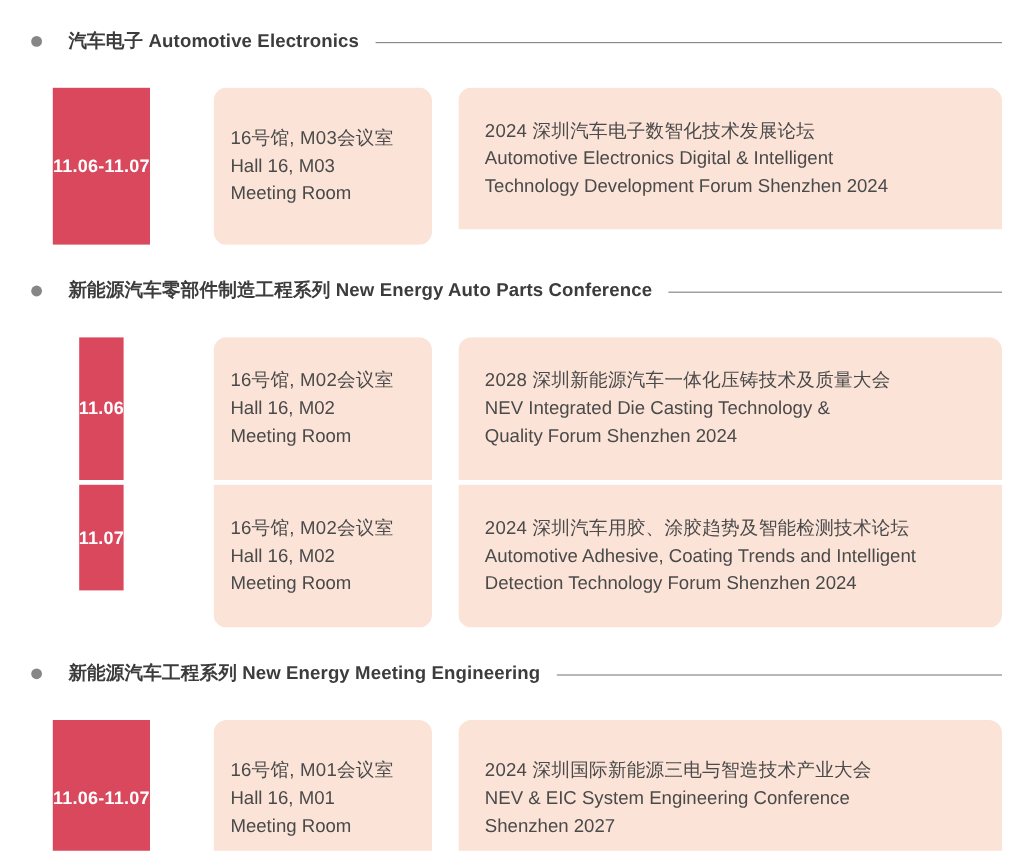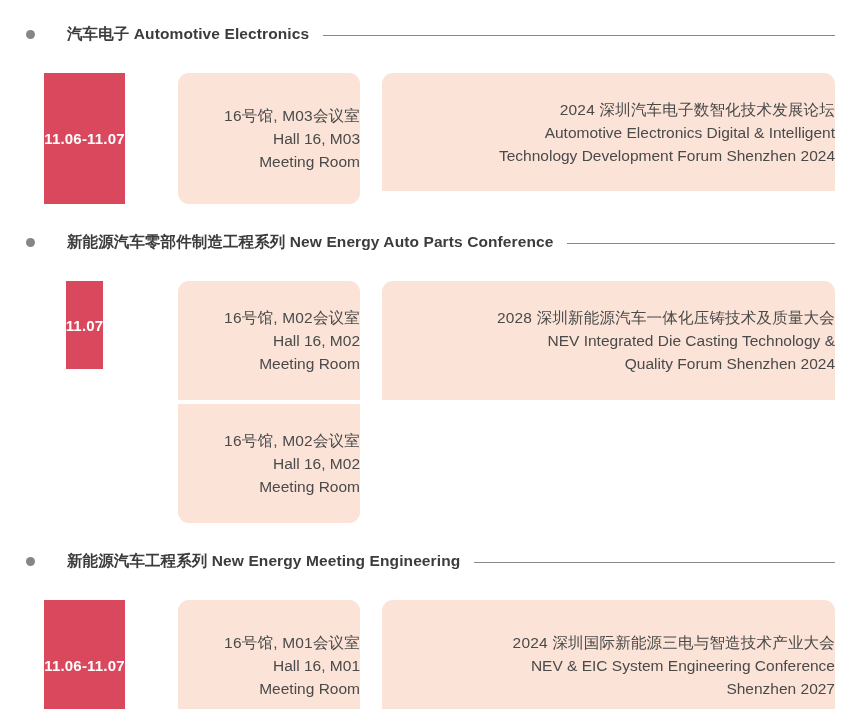--- a/index.html
+++ b/index.html
@@ -34,21 +34,21 @@
     box-sizing: border-box;
   }
   .bullet {
     width: 9px;
     height: 9px;
     border-radius: 50%;
     background: #868686;
     flex: 0 0 auto;
   }
   .section-title {
-    margin-left: 32px;
+    margin-left: 22px;
     font-size: 15.5px;
     font-weight: bold;
     color: #3c3c3c;
     white-space: nowrap;
     letter-spacing: 0.1px;
     flex: 0 0 auto;
   }
   .header-rule {
     flex: 1 1 auto;
     height: 1px;
@@ -83,21 +83,20 @@
   }
   .col-topic {
     flex: 1 1 auto;
   }
 
   .cell {
     box-sizing: border-box;
     display: flex;
     flex-direction: column;
     justify-content: center;
-    align-items: flex-end;
   }
   .cell + .cell {
     margin-top: 4px;
   }
 
   .cell-date {
     background: #d9485d;
     color: #ffffff;
     align-items: center;
     justify-content: center;
@@ -174,20 +173,23 @@
   <div class="section">
     <div class="section-header">
       <span class="bullet"></span>
       <span class="section-title">新能源汽车零部件制造工程系列 New Energy Auto Parts Conference</span>
       <span class="header-rule"></span>
     </div>
     <div class="sp-head"></div>
 
     <div class="card-group">
       <div class="col col-date">
+        <div class="cell cell-date" style="height:119px">
+          <span>11.06</span>
+        </div>
         <div class="cell cell-date" style="height:88px">
           <span>11.07</span>
         </div>
       </div>
       <div class="col col-venue">
         <div class="cell cell-venue" style="height:119px">
           <div class="line line-cn">16号馆, M02会议室</div>
           <div class="line">Hall 16, M02</div>
           <div class="line">Meeting Room</div>
         </div>
@@ -196,20 +198,25 @@
           <div class="line">Hall 16, M02</div>
           <div class="line">Meeting Room</div>
         </div>
       </div>
       <div class="col col-topic">
         <div class="cell cell-topic" style="height:119px">
           <div class="line line-cn">2028 深圳新能源汽车一体化压铸技术及质量大会</div>
           <div class="line">NEV Integrated Die Casting Technology &amp;</div>
           <div class="line">Quality Forum Shenzhen 2024</div>
         </div>
+        <div class="cell cell-topic" style="height:119px">
+          <div class="line line-cn">2024 深圳汽车用胶、涂胶趋势及智能检测技术论坛</div>
+          <div class="line">Automotive Adhesive, Coating Trends and Intelligent</div>
+          <div class="line">Detection Technology Forum Shenzhen 2024</div>
+        </div>
       </div>
     </div>
   </div>
 
   <div class="sp-sec3"></div>
 
   <div class="section">
     <div class="section-header">
       <span class="bullet"></span>
       <span class="section-title">新能源汽车工程系列 New Energy Meeting Engineering</span>

